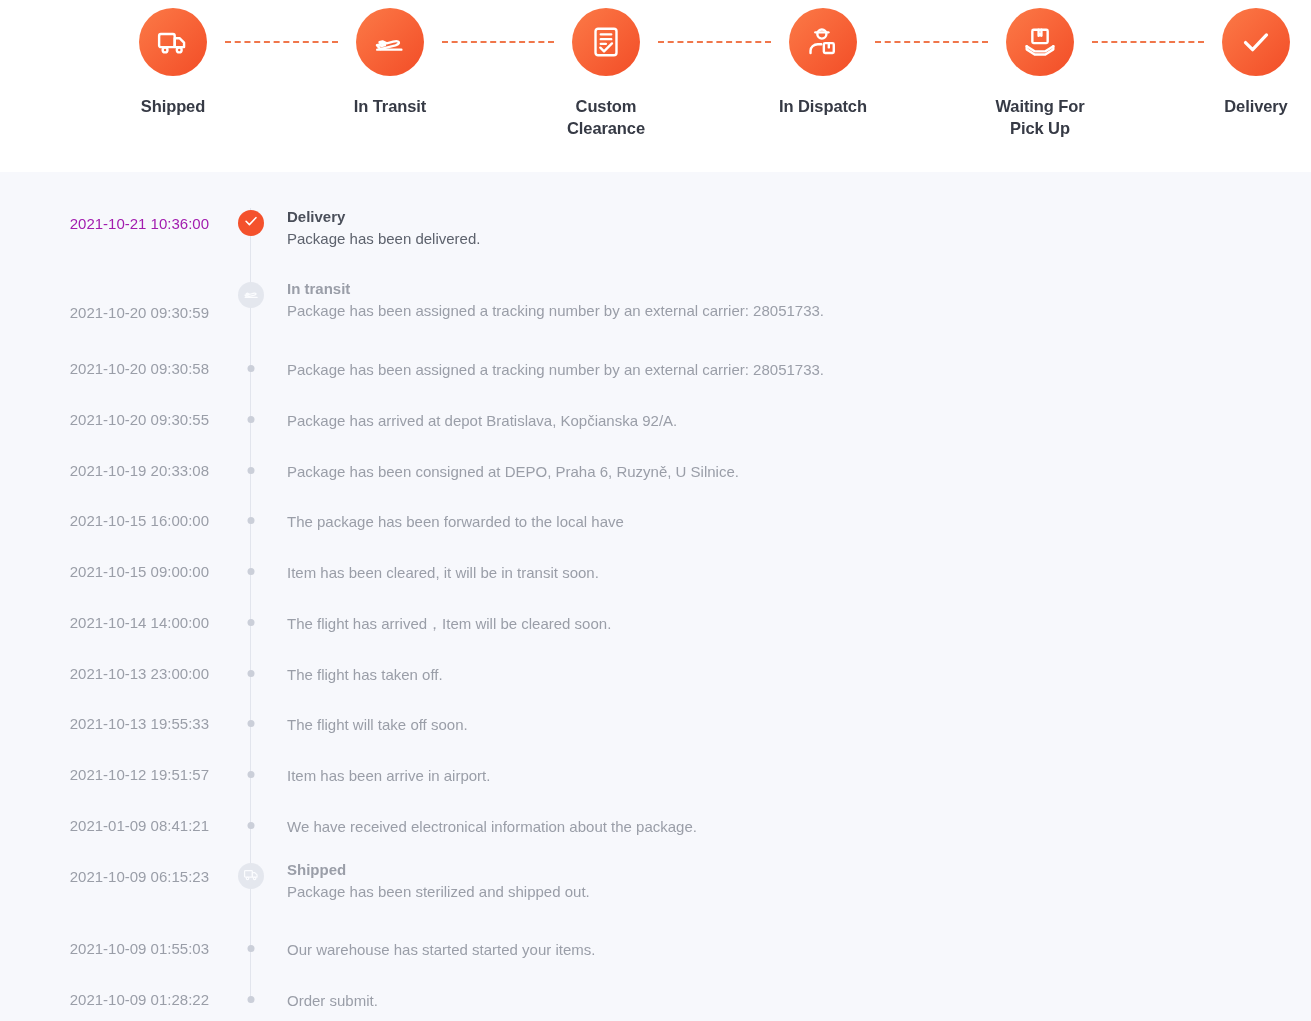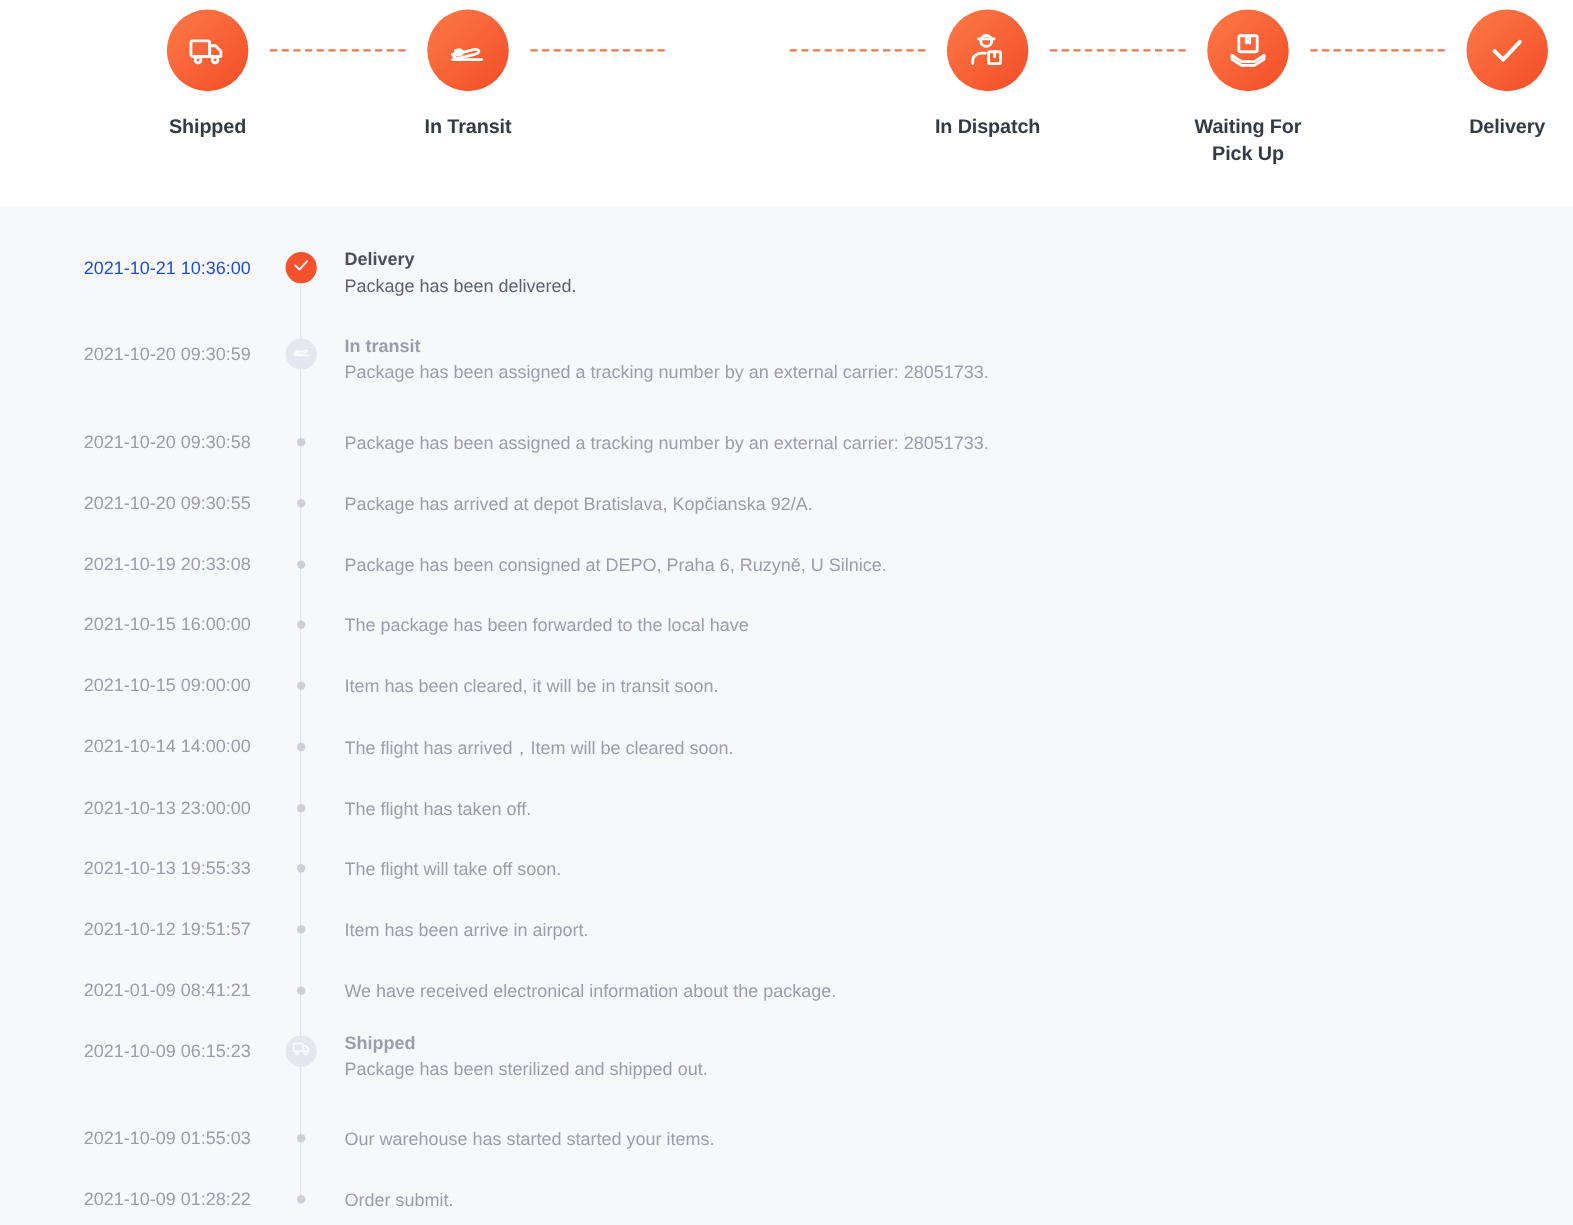--- a/index.html
+++ b/index.html
@@ -76,21 +76,21 @@
   .tl-date {
     position: absolute;
     left: 0;
     width: 209px;
     text-align: right;
     font-size: 15px;
     color: #9a9ea8;
     line-height: 20px;
     white-space: nowrap;
   }
-  .tl-date.strong { color: #1d4ed8; }
+  .tl-date.strong { color: #a21caf; }
 
   .tl-marker {
     position: absolute;
     left: 251px;
     transform: translateX(-50%);
   }
   .dot {
     width: 7px; height: 7px;
     border-radius: 50%;
     background: #cbcfd9;
@@ -151,20 +151,32 @@
     <div class="step" style="left: 315px;">
       <div class="step-circle">
         <span>
           <svg width="34" height="34" viewBox="0 0 24 24" fill="none" stroke="#ffffff" stroke-width="1.7" stroke-linecap="round" stroke-linejoin="round">
       <path d="M3 17.4h17"></path>
       <path d="M4.6 12.1l2.1-.55 3.0 1.45 4.6-1.25c1.6-.44 3.25-.7 3.9.35.6 1 -.9 1.85-2.3 2.25L5.1 17.0 2.8 14.3l1.6-.45 1.55.95 2.5-.68-3.85-2.02z"></path>
     </svg>
         </span>
       </div>
       <div class="step-label">In Transit</div>
+    </div>
+    <div class="step" style="left: 531px;">
+      <div class="step-circle">
+        <span>
+          <svg width="34" height="34" viewBox="0 0 24 24" fill="none" stroke="#ffffff" stroke-width="1.7" stroke-linecap="round" stroke-linejoin="round">
+      <rect x="4.6" y="2.6" width="14.8" height="18.8" rx="1.8"></rect>
+      <path d="M8.3 6.6h7.4M8.3 10.0h7.4M8.3 13.3h3.6"></path>
+      <path d="M8.0 16.0l2.6 2.6 5.6-5.6"></path>
+    </svg>
+        </span>
+      </div>
+      <div class="step-label">Custom<br>Clearance</div>
     </div>
     <div class="step" style="left: 748px;">
       <div class="step-circle">
         <span>
           <svg width="34" height="34" viewBox="0 0 24 24" fill="none" stroke="#ffffff" stroke-width="1.7" stroke-linecap="round" stroke-linejoin="round">
       <circle cx="11.2" cy="6.4" r="3.2"></circle>
       <path d="M6.6 5.2h9.2"></path>
       <path d="M3.2 19.8v-1.6c0-2.7 2.3-4.6 5.2-4.6h2.4"></path>
       <rect x="12.6" y="12.8" width="7.0" height="7.0" rx="0.9"></rect>
       <path d="M16.1 12.8v3.0"></path>
@@ -208,21 +220,21 @@
       <path d="M4.6 12.4l5.0 5.0 9.8-10.4"></path>
     </svg></span>
         </div>
       </div>
       <div class="tl-body" style="top: -8px;">
         <div class="tl-title dark">Delivery</div>
         <div class="tl-desc dark">Package has been delivered.</div>
       </div>
     </div>
     <div class="tl-row" style="top: 114px;">
-      <div class="tl-date" style="top: 0px; padding-left: 16px;">2021-10-20 09:30:59</div>
+      <div class="tl-date" style="top: 17px; padding-left: 16px;">2021-10-20 09:30:59</div>
       <div class="tl-marker" style="top: -4px;">
         <div class="badge grey">
           <span><svg width="17" height="17" viewBox="0 0 24 24" fill="none" stroke="#fbfcfe" stroke-width="1.7" stroke-linecap="round" stroke-linejoin="round">
       <path d="M3 17.4h17"></path>
       <path d="M4.6 12.1l2.1-.55 3.0 1.45 4.6-1.25c1.6-.44 3.25-.7 3.9.35.6 1 -.9 1.85-2.3 2.25L5.1 17.0 2.8 14.3l1.6-.45 1.55.95 2.5-.68-3.85-2.02z"></path>
     </svg></span>
         </div>
       </div>
       <div class="tl-body" style="top: -8px;">
         <div class="tl-title">In transit</div>

